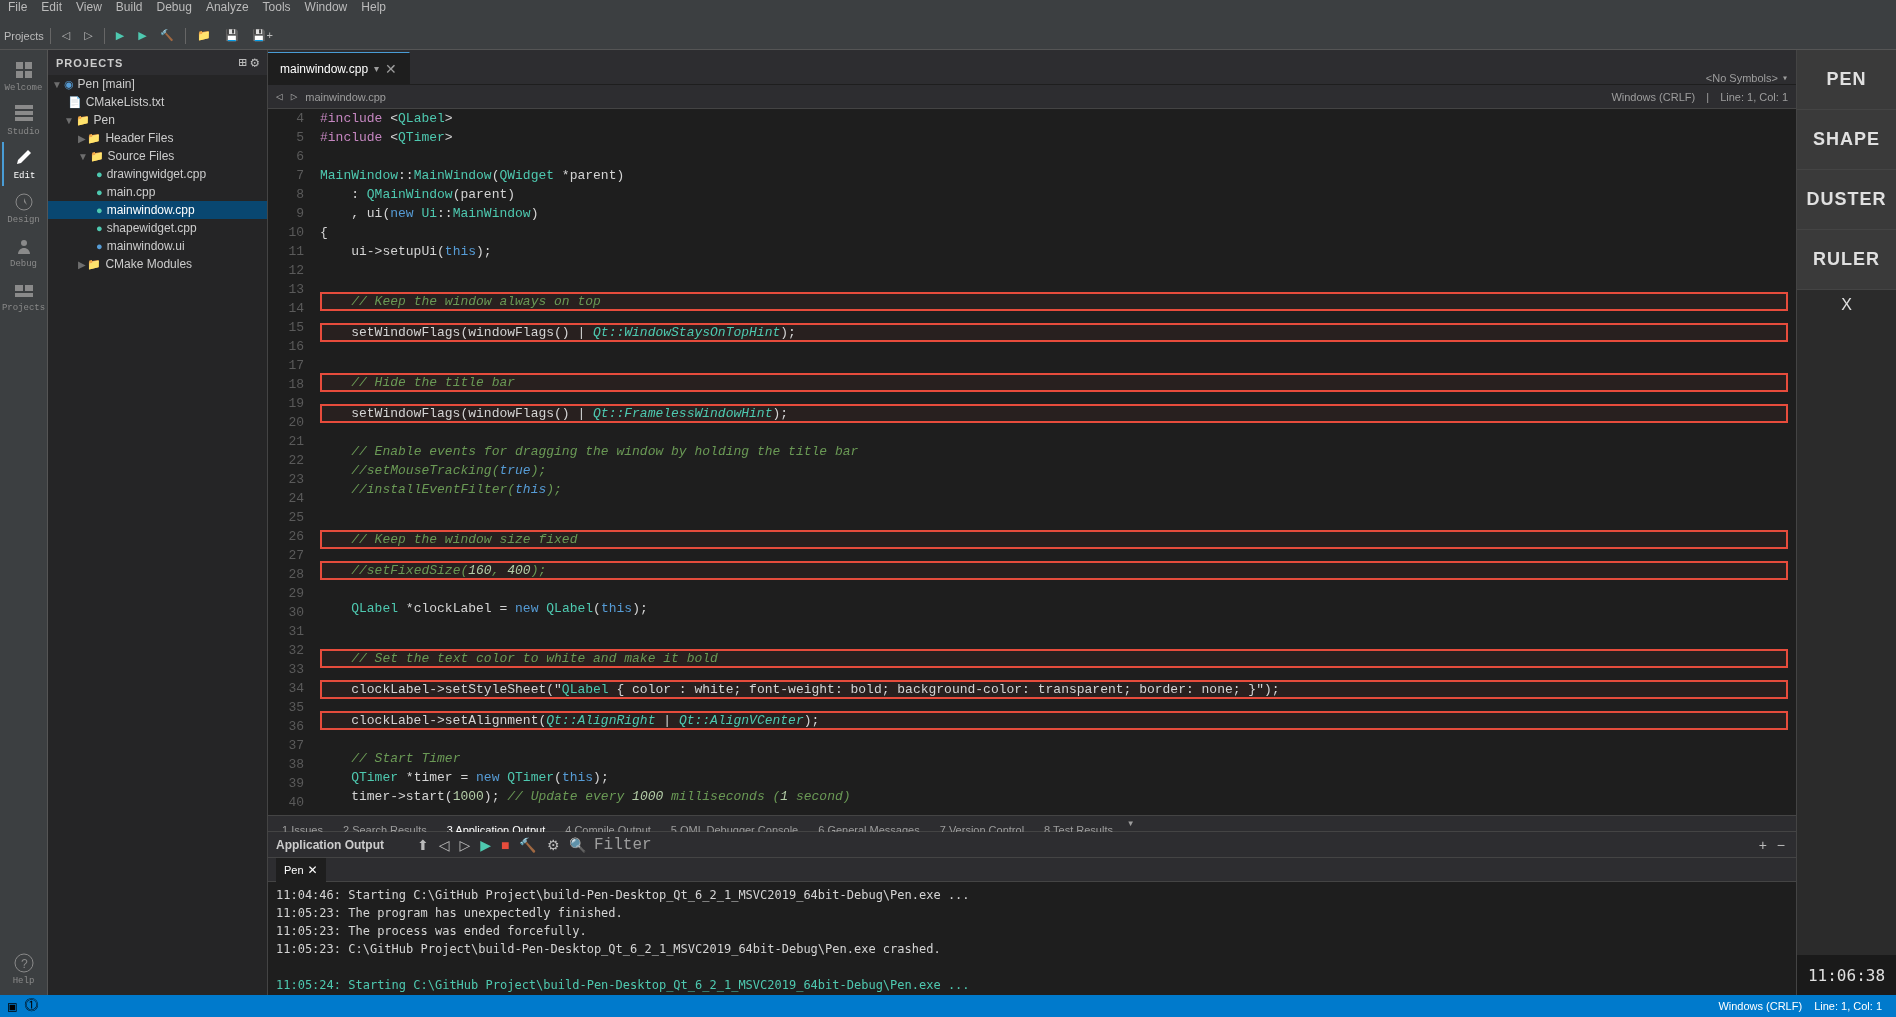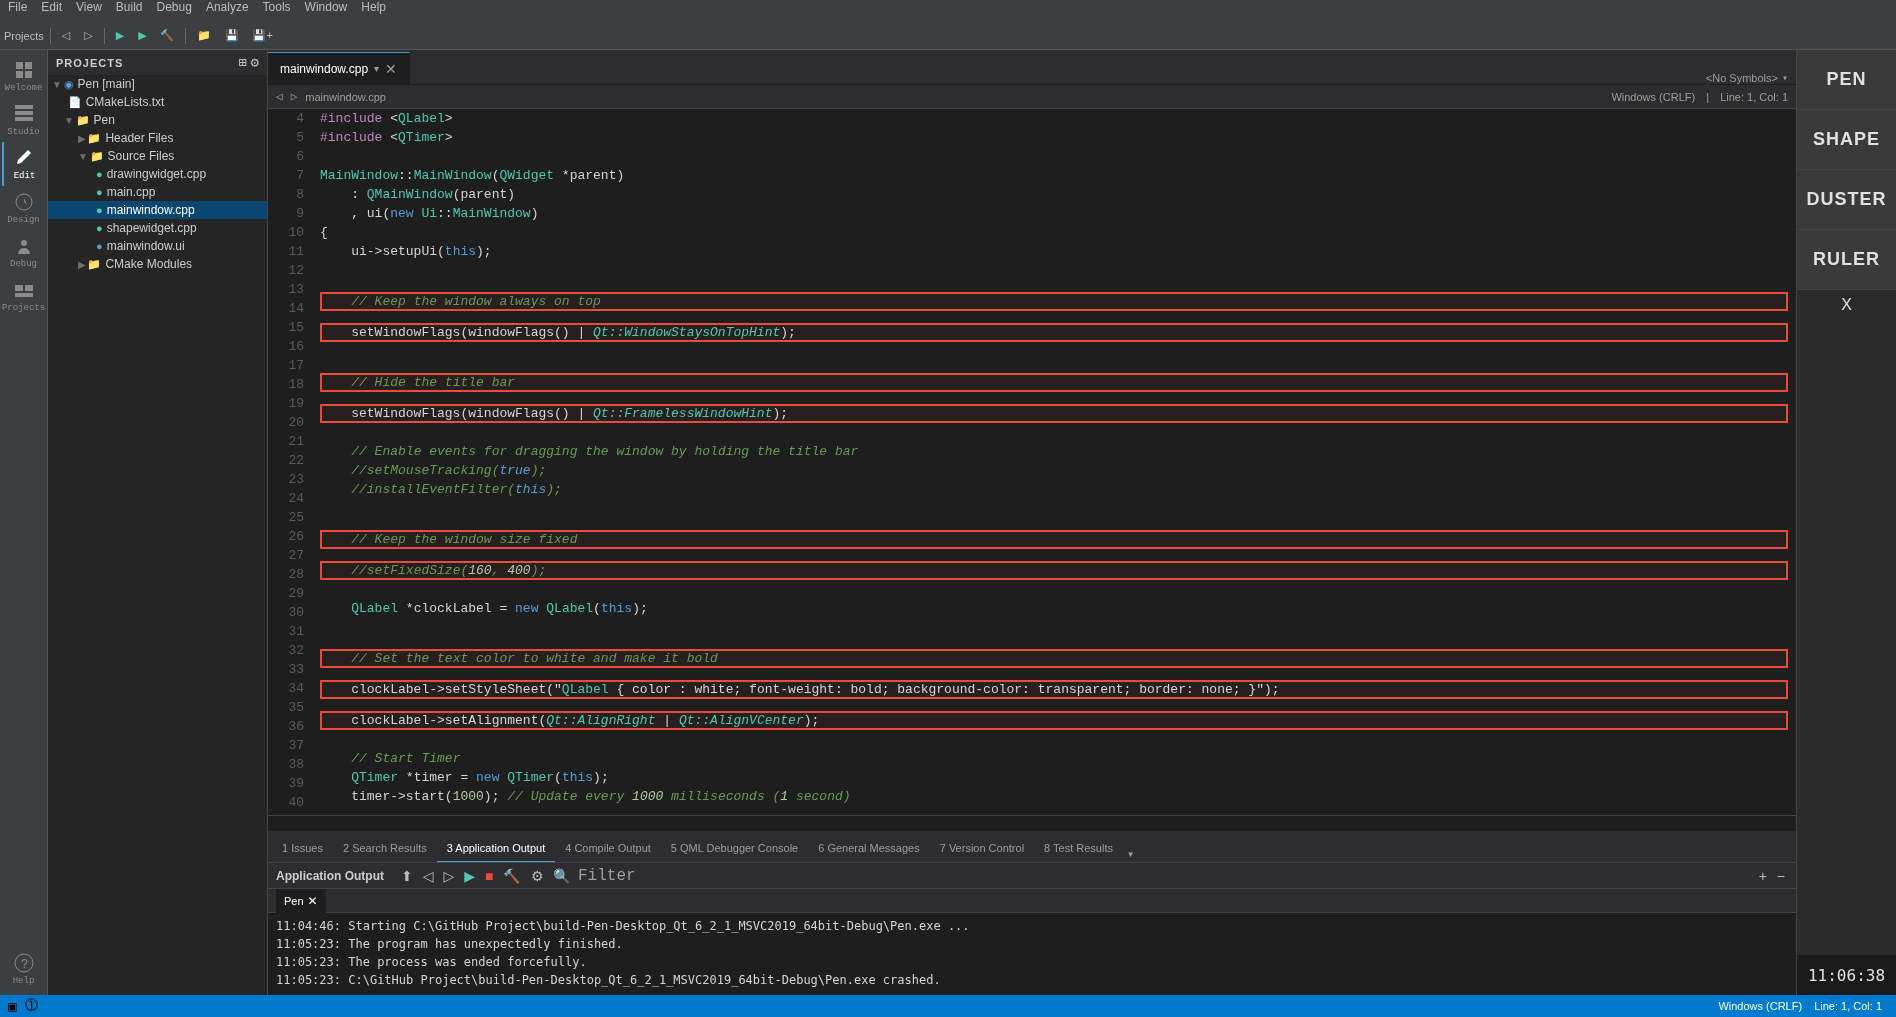--- a/index.html
+++ b/index.html
@@ -60,24 +60,24 @@
     
     .kw { color: #569cd6; }
     .num { color: #b5cea8; }
     .cmt { color: #6a9955; font-style: italic; }
     .cls { color: #4ec9b0; }
     .pp { color: #c586c0; }
     .italic-green { color: #4ec9b0; font-style: italic; }
 
     
     .bottom-panel { height: 180px; background: #1e1e1e; display: flex; flex-direction: column; border-top: 1px solid #444; flex-shrink: 0; }
-    .panel-tabs { background: #2d2d30; height: 32px; display: flex; align-items: flex-end; padding: 0 4px; border-bottom: 1px solid #444; flex-shrink: 0; margin-top: 15px; }
+    .panel-tabs { background: #2d2d30; height: 16px; display: flex; align-items: flex-start; padding: 0 4px; border-bottom: 1px solid #444; flex-shrink: 0; }
     .panel-tab { color: #9d9d9d; font-size: 11px; padding: 0 10px; height: 28px; display: flex; align-items: center; cursor: pointer; font-family: 'Segoe UI', sans-serif; }
     .panel-tab.active { color: #ffffff; border-bottom: 1px solid #499cd5; }
-    .panel-toolbar { background: #2d2d30; height: 26px; display: flex; align-items: center; padding: 0 8px; gap: 6px; flex-shrink: 0; border-bottom: 1px solid #444; }
+    .panel-toolbar { background: #2d2d30; height: 26px; display: flex; align-items: center; padding: 0 8px; gap: 22px; flex-shrink: 0; border-bottom: 1px solid #444; }
     .panel-toolbar-btn { color: #bbbbbb; background: none; border: none; cursor: pointer; font-size: 14px; padding: 0 3px; }
     .panel-content { flex: 1; overflow-y: auto; padding: 4px 8px; font-size: 12px; font-family: 'Consolas', monospace; color: #d4d4d4; background: #1e1e1e; }
     .output-line { line-height: 18px; white-space: pre-wrap; }
     .output-line.green { color: #4ec9b0; }
 
     
     .sub-tab-bar { background: #2d2d30; height: 24px; display: flex; align-items: center; padding: 0 8px; border-bottom: 1px solid #444; flex-shrink: 0; }
     .sub-tab { color: #9d9d9d; font-size: 11px; padding: 0 8px; height: 24px; display: flex; align-items: center; gap: 4px; cursor: pointer; font-family: 'Segoe UI', sans-serif; }
     .sub-tab.active { color: #ffffff; background: #1e1e1e; }
     .sub-tab-close { font-size: 12px; }

